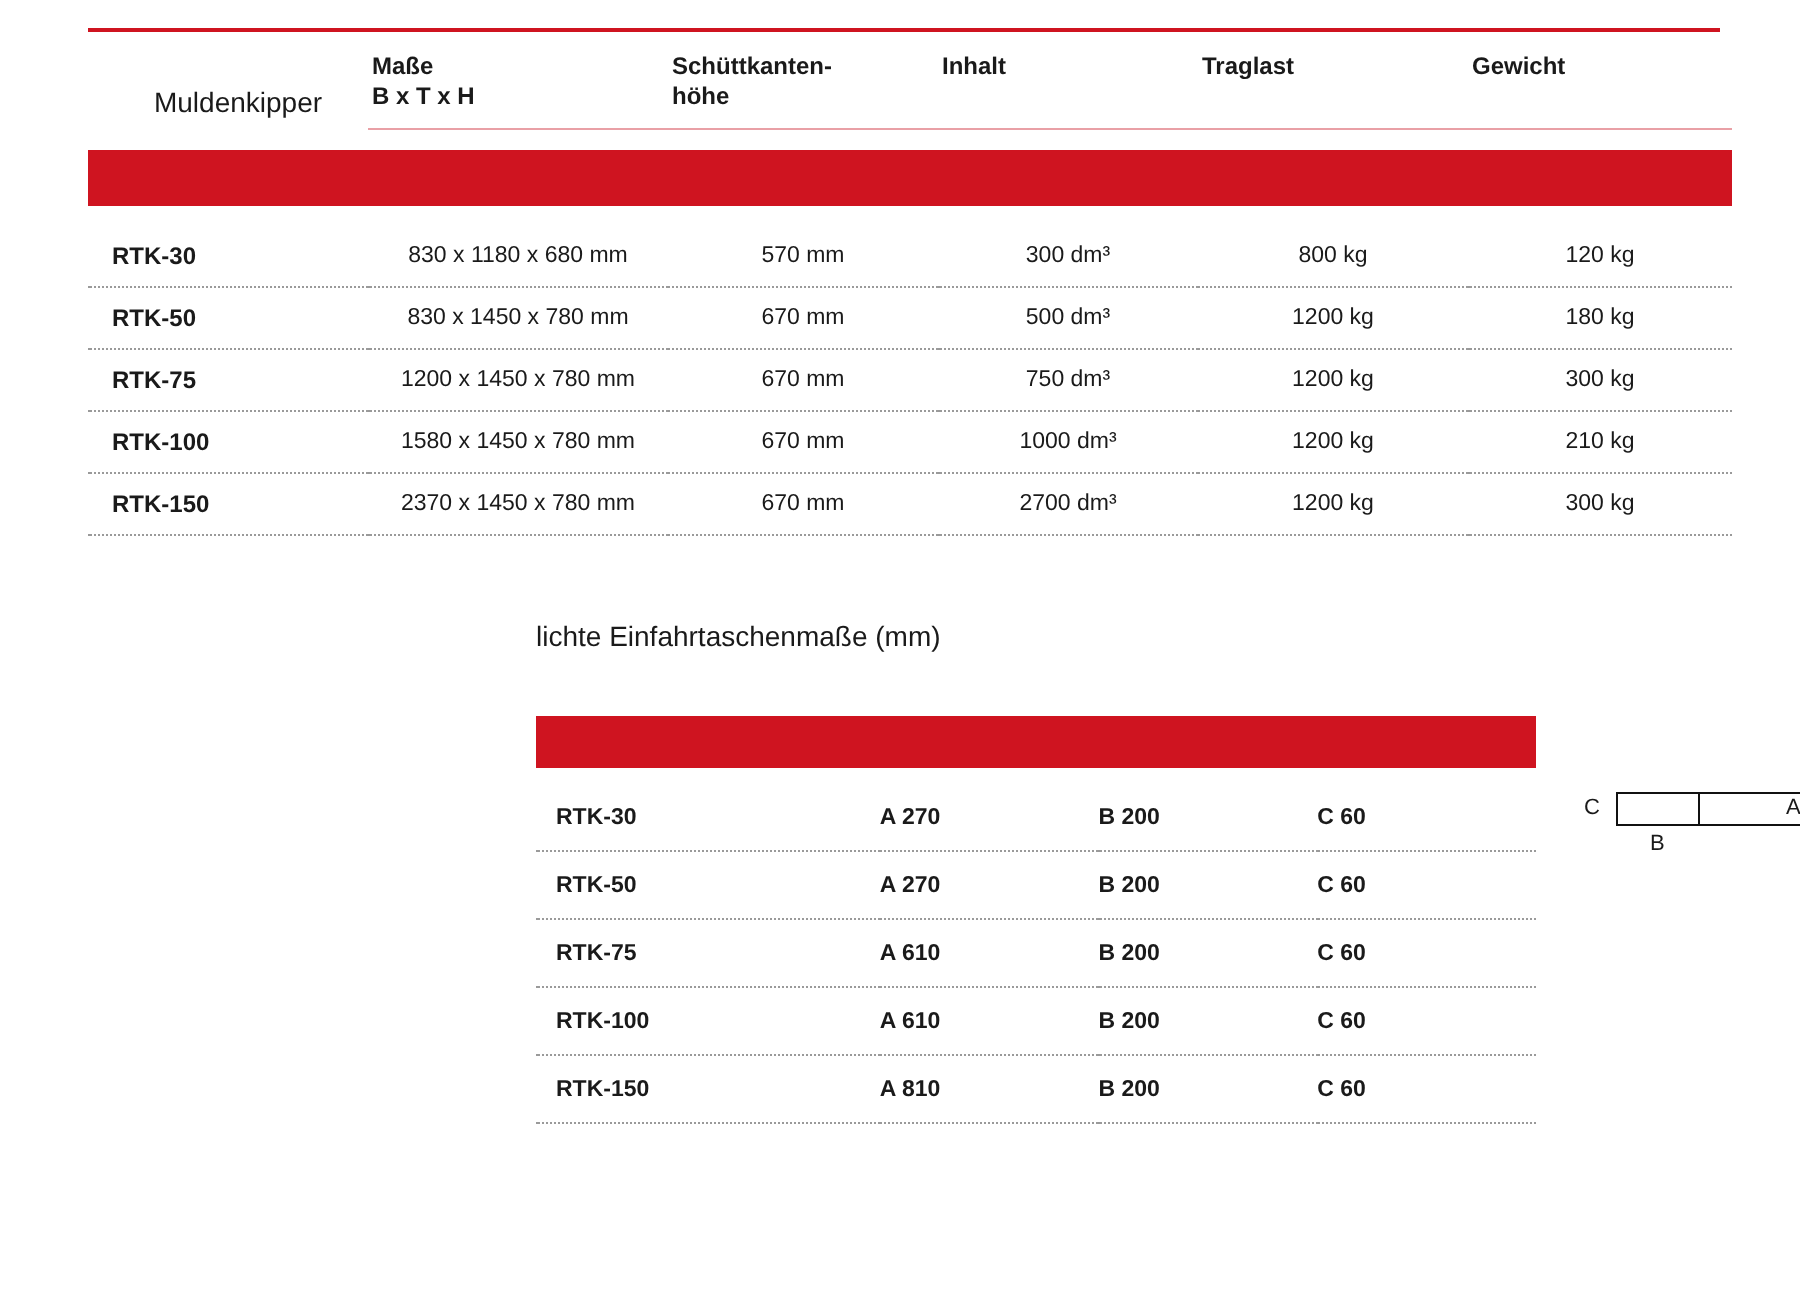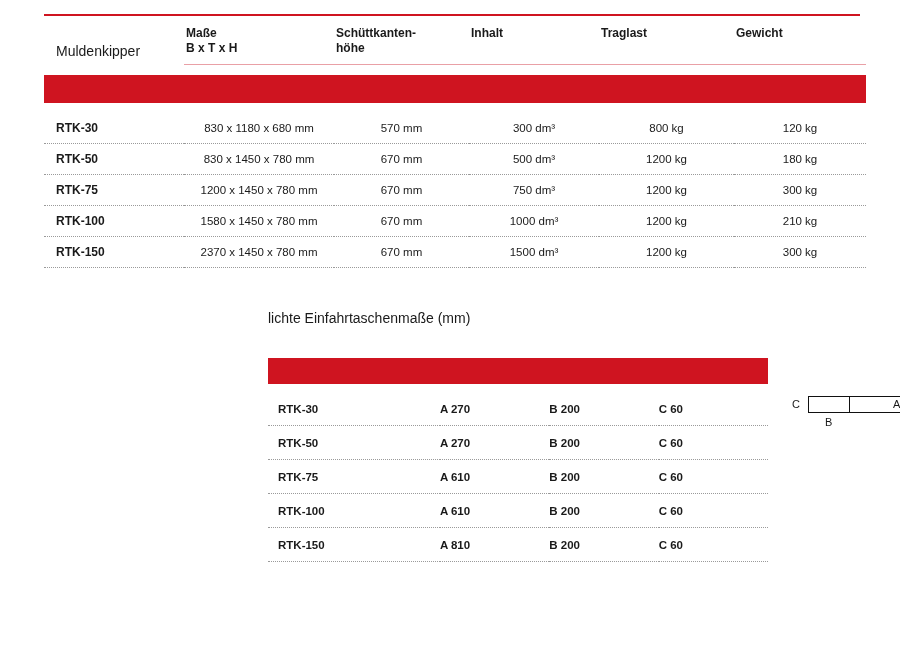--- a/index.html
+++ b/index.html
@@ -50,21 +50,21 @@
     font-size: 12px;
     font-weight: bold;
     color: #1a1a1a;
     text-align: left;
     vertical-align: top;
     padding: 10px 2px 6px 2px;
     line-height: 1.25;
     font-family: "Liberation Sans", sans-serif;
   }
   .main-table th.first-col {
-    text-align: left;
+    text-align: center;
     font-size: 14px;
     font-weight: normal;
     vertical-align: bottom;
     padding-left: 12px;
     padding-bottom: 2px;
   }
   .head-underline td {
     padding: 0;
     height: 2px;
   }
@@ -246,21 +246,21 @@
         <td class="data">1580 x 1450 x 780 mm</td>
         <td class="data">670 mm</td>
         <td class="data">1000 dm³</td>
         <td class="data">1200 kg</td>
         <td class="data">210 kg</td>
       </tr>
       <tr>
         <td class="data label">RTK-150</td>
         <td class="data">2370 x 1450 x 780 mm</td>
         <td class="data">670 mm</td>
-        <td class="data">1500 dm³</td>
+        <td class="data">2700 dm³</td>
         <td class="data">1200 kg</td>
         <td class="data">300 kg</td>
       </tr>
     </tbody>
   </table>
 
   <div class="lower">
     <div class="lower-caption">lichte Einfahrtaschenmaße (mm)</div>
 
     <table class="sub-table">

